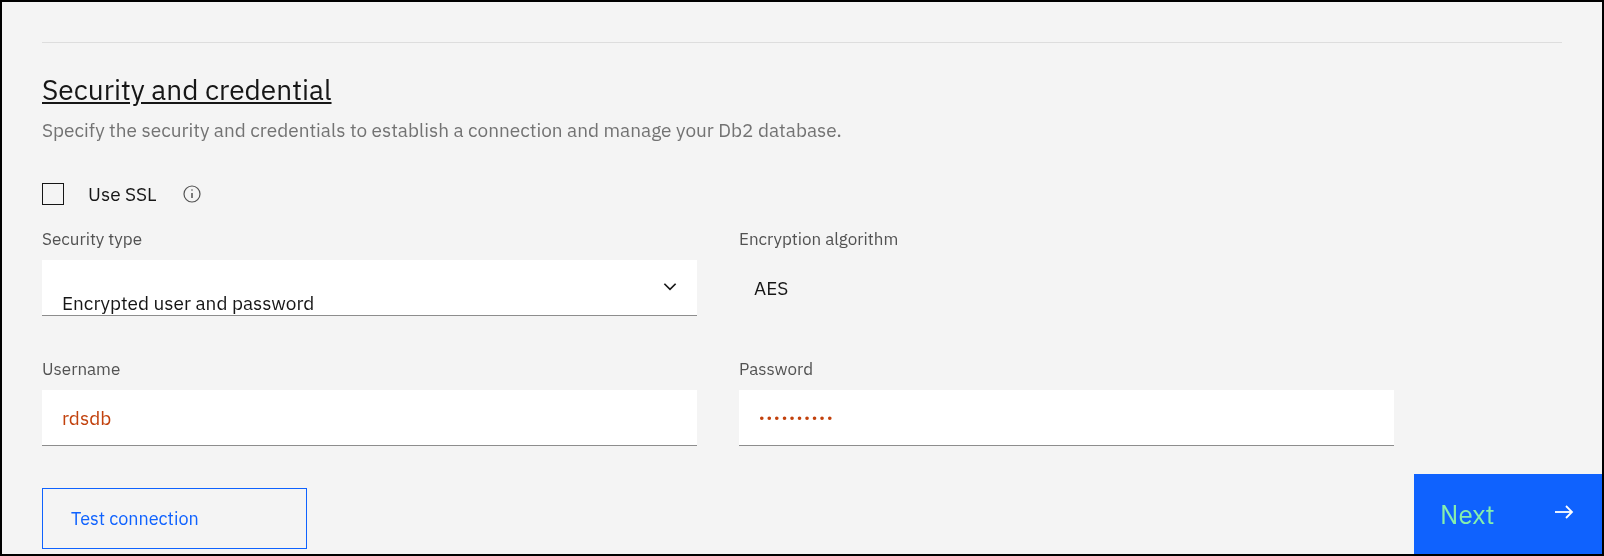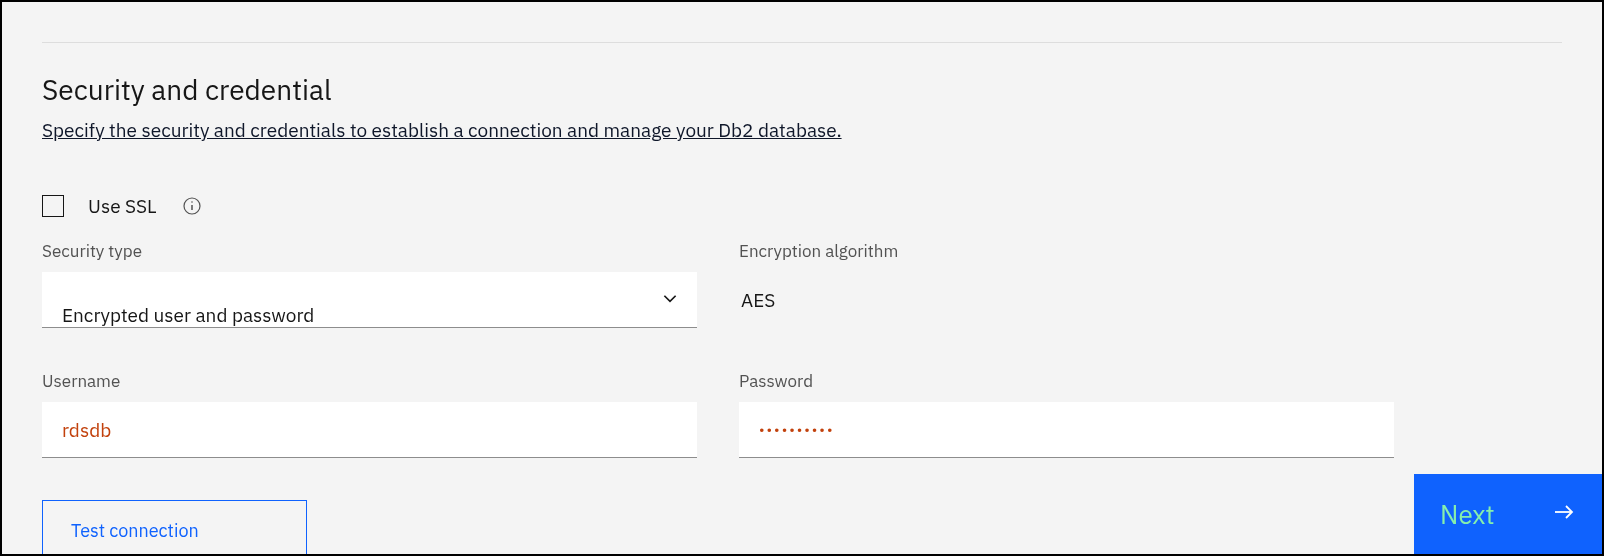--- a/index.html
+++ b/index.html
@@ -21,27 +21,27 @@
     }
     .divider-top {
       border-top: 1px solid #ddd;
       margin-bottom: 28px;
     }
     .section-title {
       font-size: 28px;
       font-weight: 400;
       color: #161616;
       margin-bottom: 10px;
+      text-decoration: underline;
     }
     .section-description {
       font-size: 19px;
-      color: #0f172a;
+      color: #737373;
       font-weight: 400;
-      margin-bottom: 52px;
-      text-decoration: underline;
+      margin-bottom: 40px;
     }
     .checkbox-row {
       display: flex;
       align-items: center;
       gap: 24px;
       margin-bottom: 22px;
     }
     .checkbox {
       width: 22px;
       height: 22px;
@@ -108,20 +108,21 @@
       width: 18px;
       height: 18px;
     }
     .static-value {
       height: 56px;
       display: flex;
       align-items: center;
       font-size: 19px;
       color: #161616;
       padding: 0 2px;
+      margin-left: 13px;
     }
     .text-input {
       background: #ffffff;
       border: none;
       border-bottom: 1px solid #8d8d8d;
       height: 56px;
       padding: 0 20px;
       font-size: 19px;
       color: #c2410c;
       outline: none;

